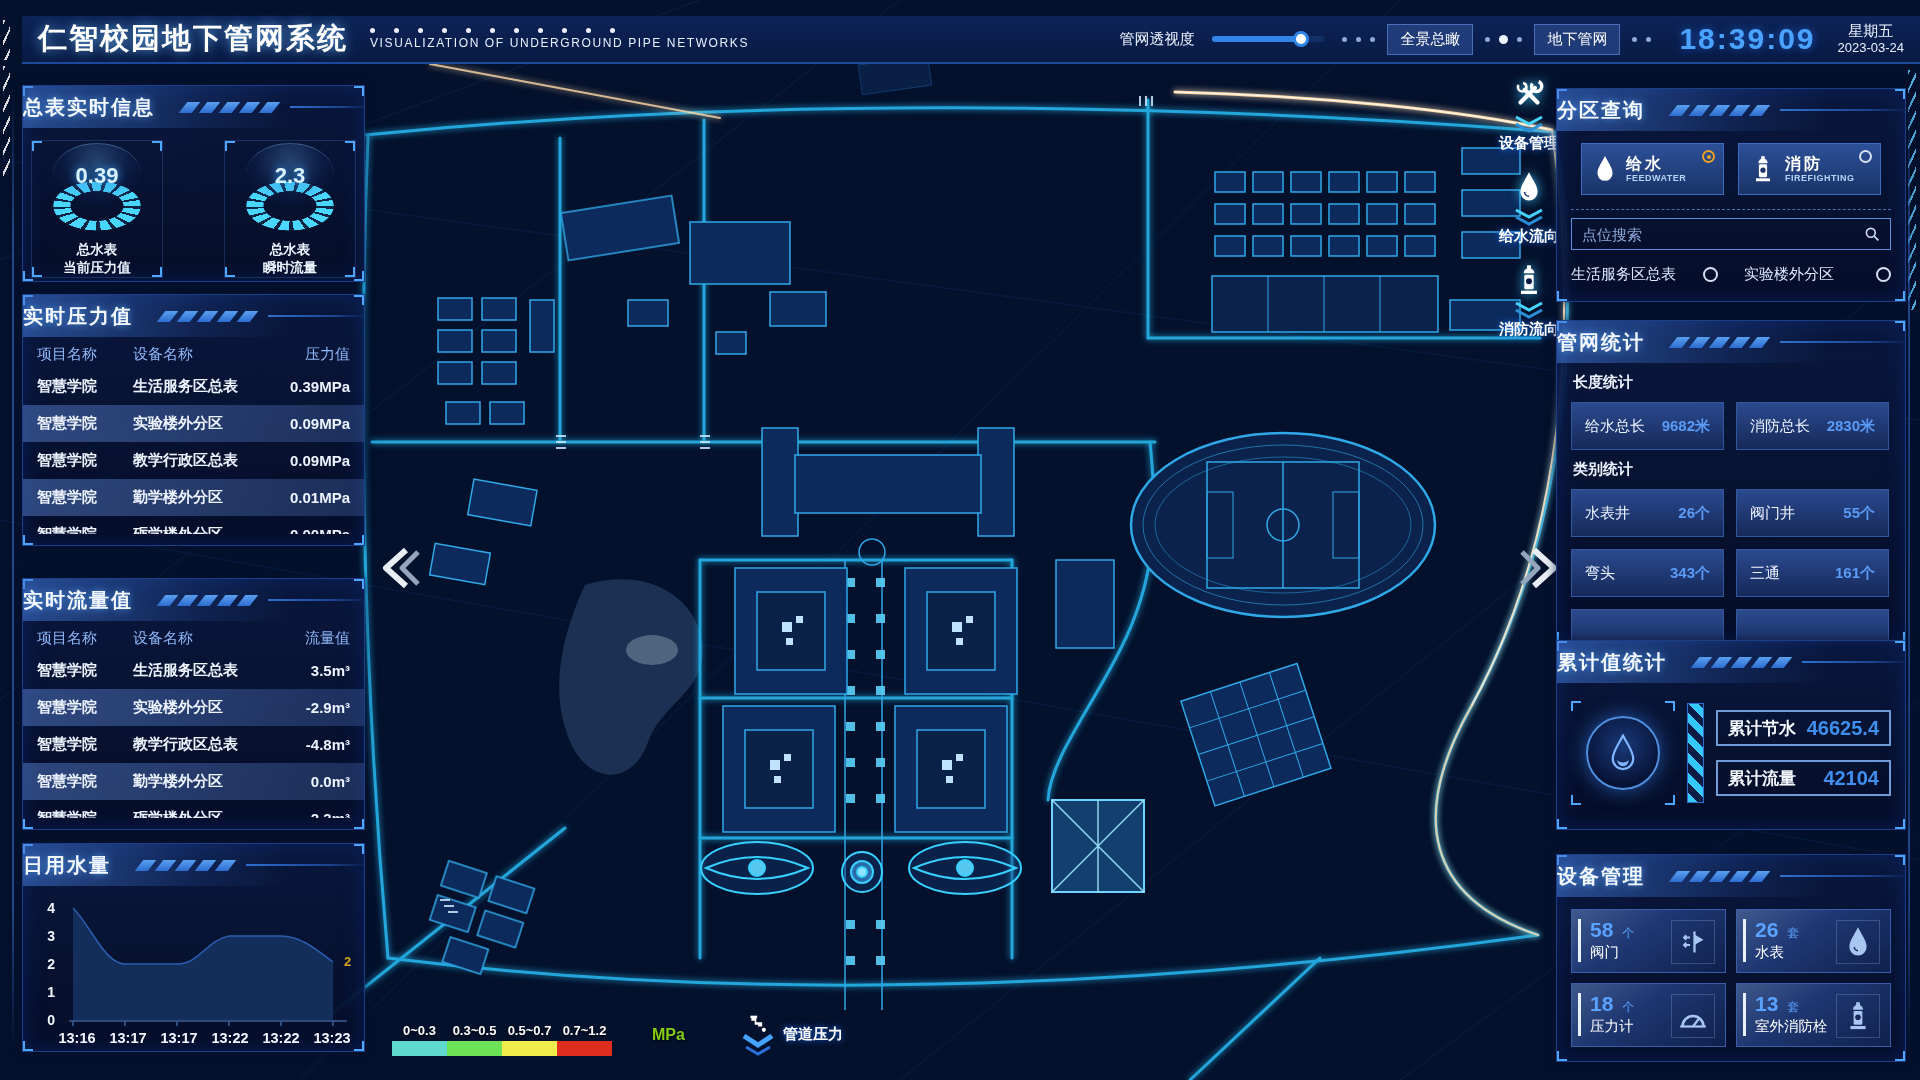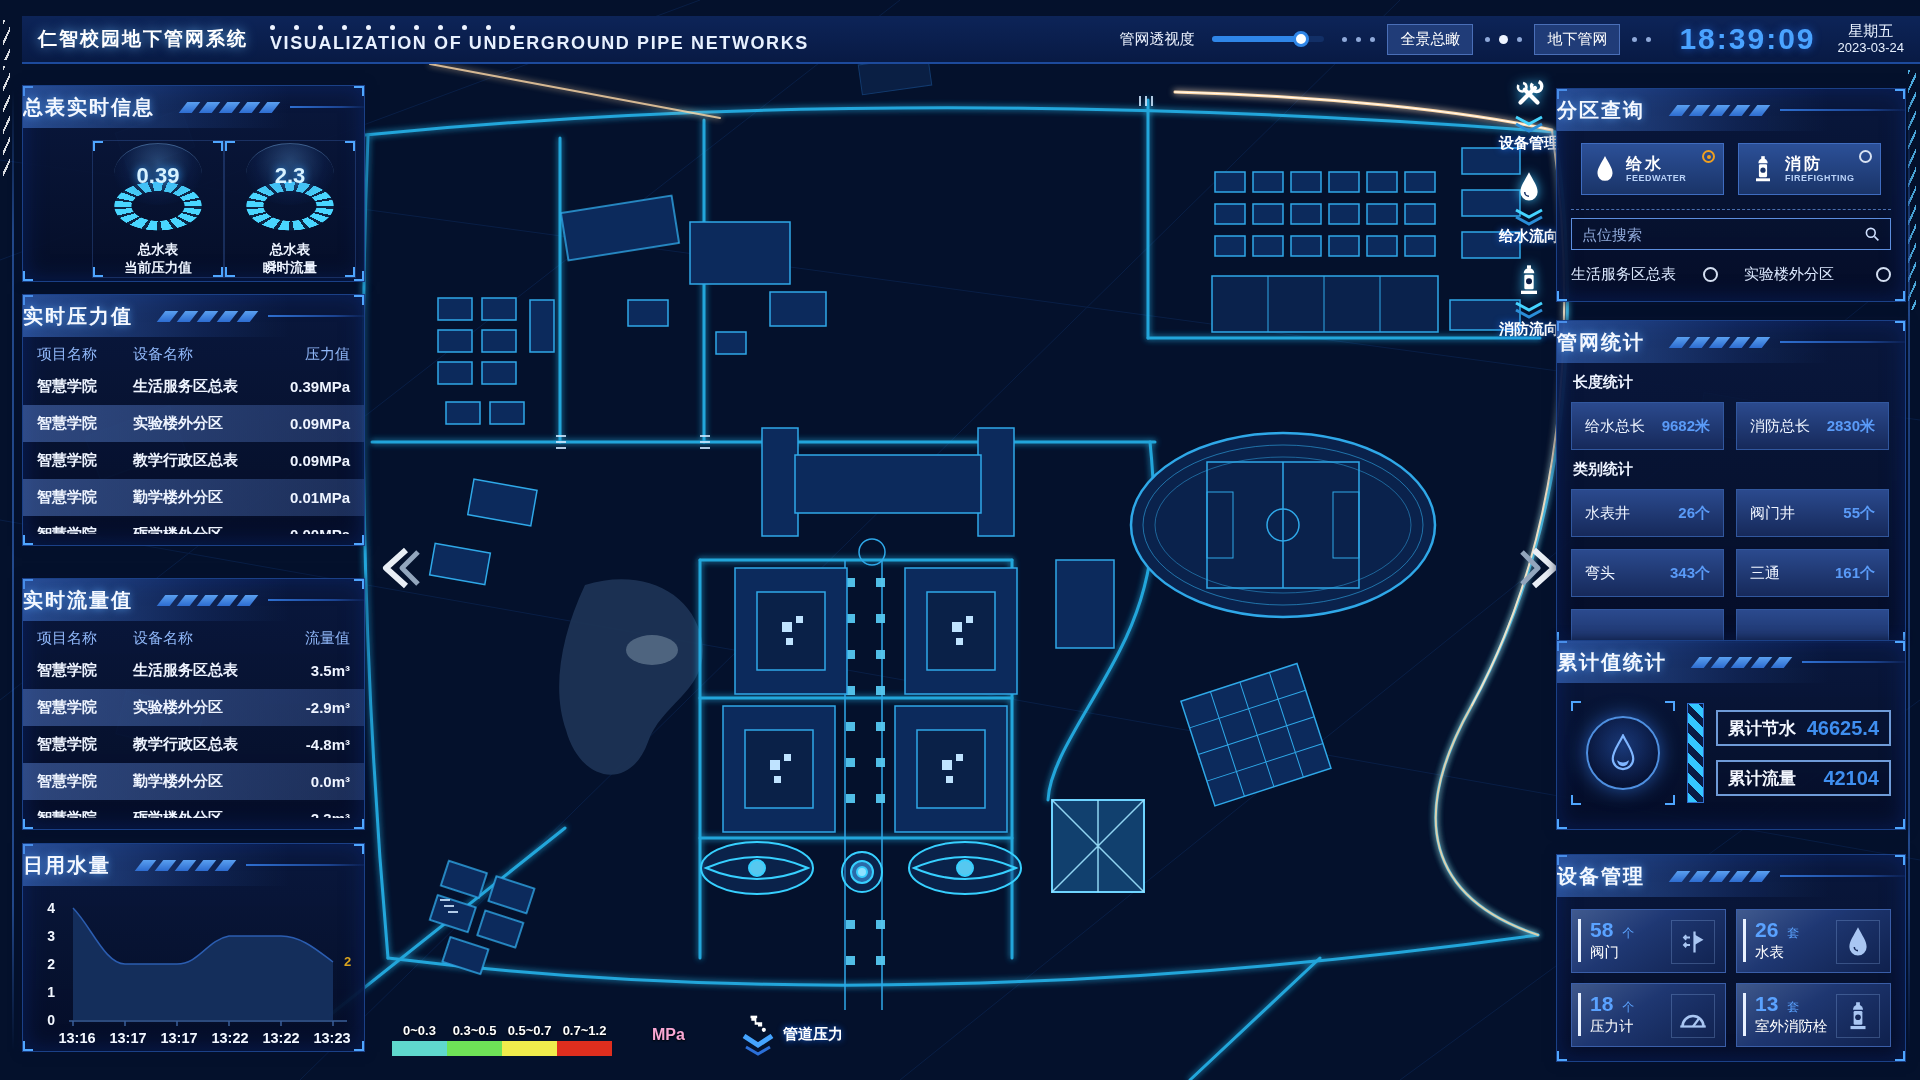--- a/index.html
+++ b/index.html
@@ -6,26 +6,26 @@
   html,body{width:1920px;height:1080px;overflow:hidden;background:#04102a;}
   body{font-family:"Liberation Sans","DejaVu Sans",sans-serif;color:#e8f1ff;}
   .stage{position:relative;width:1920px;height:1080px;overflow:hidden;background:#04102a;}
 
   
   .map-svg{position:absolute;left:0;top:0;width:1920px;height:1080px;}
 
   
   .hdr{position:absolute;left:22px;top:16px;right:0;height:48px;display:flex;align-items:center;
        background:linear-gradient(180deg,#0d2458,#081a44);border-bottom:2px solid #1d4a9c;z-index:30;}
-  .hdr-title{margin-left:16px;font-size:19px;font-weight:700;letter-spacing:2px;color:#fff;
+  .hdr-title{margin-left:16px;font-size:29px;font-weight:700;letter-spacing:2px;color:#fff;
        text-shadow:0 0 12px rgba(110,190,255,.8);white-space:nowrap;}
   .hdr-sub{display:flex;flex-direction:column;margin-left:22px;justify-content:center;}
   .hdr-dots{display:flex;gap:19px;margin-bottom:3px;}
   .hdr-dots i{width:5px;height:5px;border-radius:50%;background:#eef4ff;}
-  .hdr-subtitle{font-size:18px;letter-spacing:1.6px;color:#e8f1ff;font-weight:700;}
+  .hdr-subtitle{font-size:12px;letter-spacing:1.6px;color:#e8f1ff;font-weight:400;}
   .hdr-right{margin-left:auto;display:flex;align-items:center;gap:12px;}
   .op-label{font-size:15px;color:#eef4ff;}
   .slider{width:112px;height:6px;background:#122f66;border-radius:3px;position:relative;margin:0 6px;}
   .slider-fill{width:80%;height:100%;background:#2f86e8;border-radius:3px;}
   .slider-thumb{position:absolute;left:calc(80% - 9px);top:50%;transform:translateY(-50%);
        width:16px;height:16px;background:#fff;border:3px solid #2f86e8;border-radius:50%;}
   .dg{display:flex;gap:9px;align-items:center;}
   .dg i{width:5px;height:5px;border-radius:50%;background:#8fa9d9;}
   .dg i.big{width:9px;height:9px;background:#eef4ff;}
   .hbtn{padding:5px 12px;background:#203c78;border:1px solid #4a6fb8;color:#fff;font-size:15px;cursor:pointer;}
@@ -48,21 +48,21 @@
   .slashes{display:flex;gap:7px;margin-left:28px;}
   .slashes i{width:13px;height:11px;background:linear-gradient(180deg,#5aa0f0,#2d6cd0);transform:skewX(-38deg);}
   .head-line{flex:1;height:2px;margin-left:14px;background:linear-gradient(90deg,#2e6fd0,#1b4390 70%,rgba(27,67,144,.15));}
   .corners{position:absolute;inset:0;pointer-events:none;}
   .corners.a::before{content:'';position:absolute;left:0;top:0;width:8px;height:8px;border-left:2px solid #4fa6ff;border-top:2px solid #4fa6ff;}
   .corners.a::after{content:'';position:absolute;right:0;top:0;width:8px;height:8px;border-right:2px solid #4fa6ff;border-top:2px solid #4fa6ff;}
   .corners.b::before{content:'';position:absolute;left:0;bottom:0;width:8px;height:8px;border-left:2px solid #4fa6ff;border-bottom:2px solid #4fa6ff;}
   .corners.b::after{content:'';position:absolute;right:0;bottom:0;width:8px;height:8px;border-right:2px solid #4fa6ff;border-bottom:2px solid #4fa6ff;}
 
   
-  .gauges{display:flex;justify-content:flex-end;padding:12px 8px 14px;}
+  .gauges{display:flex;justify-content:space-between;padding:12px 8px 14px;}
   .gauge{position:relative;width:132px;height:138px;border:1px solid rgba(90,150,255,.22);padding-top:2px;}
   .g-vis{position:relative;width:100px;height:84px;margin:4px auto 2px;}
   .g-dome{position:absolute;left:6px;top:-4px;width:88px;height:62px;border-radius:50%;
        background:radial-gradient(ellipse at 50% 30%,rgba(110,180,255,.30),rgba(30,70,150,.12) 55%,rgba(10,30,80,0) 78%);
        border-top:1px solid rgba(140,200,255,.35);}
   .g-ring{position:absolute;left:5px;top:14px;width:90px;height:90px;border-radius:50%;
        background:repeating-conic-gradient(from 205deg,#49d6ff 0 15deg,rgba(73,214,255,.10) 15deg 21deg);
        -webkit-mask:radial-gradient(closest-side,transparent 58%,#000 60% 96%,transparent 98%);
        mask:radial-gradient(closest-side,transparent 58%,#000 60% 96%,transparent 98%);
        transform:scaleY(.56);box-shadow:0 0 18px rgba(50,170,255,.4);}
@@ -140,21 +140,21 @@
 
   
   .nav-ar{position:absolute;top:545px;z-index:15;cursor:pointer;}
   .nav-l{left:378px;} .nav-r{left:1518px;transform:scaleX(-1);}
 
   
   .legend{position:absolute;left:392px;top:1014px;display:flex;align-items:flex-end;gap:0;z-index:15;}
   .lg-seg{width:55px;text-align:center;}
   .lg-seg .t{font-size:13px;font-weight:700;color:#fff;text-shadow:0 1px 2px #000;margin-bottom:3px;}
   .lg-seg .b{height:15px;}
-  .lg-unit{font-size:16px;font-weight:700;color:#f9a8d4;margin:0 0 12px 40px;text-shadow:0 1px 2px #000;}
+  .lg-unit{font-size:16px;font-weight:700;color:#84cc16;margin:0 0 12px 40px;text-shadow:0 1px 2px #000;}
   .lg-press{display:flex;align-items:flex-end;gap:8px;margin-left:56px;}
   .lg-picon{display:flex;flex-direction:column;align-items:center;}
   .lg-plabel{font-size:15px;font-weight:600;color:#fff;text-shadow:0 0 6px rgba(20,110,255,.9);margin-bottom:12px;}
 </style>
 </head>
 <body>
 
 <div class="stage">
 
   <svg class="map-svg" viewBox="0 0 1920 1080" xmlns="http://www.w3.org/2000/svg">

